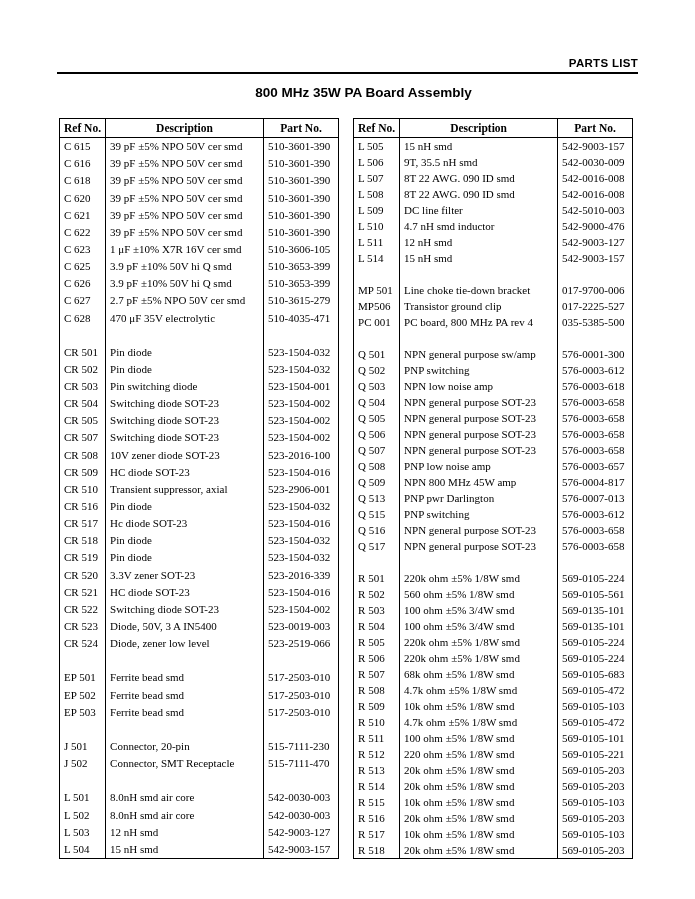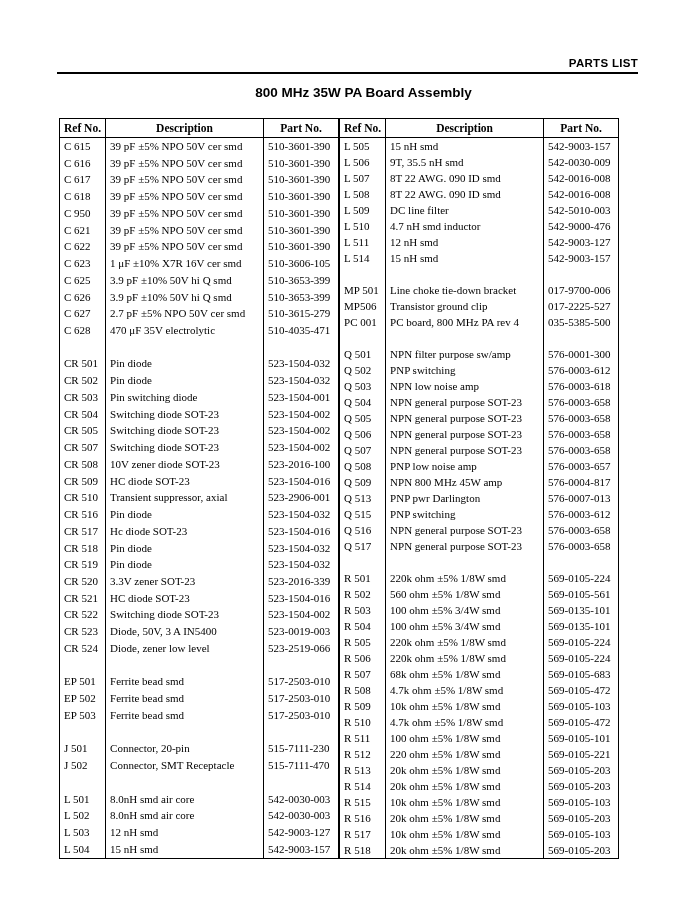--- a/index.html
+++ b/index.html
@@ -42,20 +42,21 @@
     text-align: center;
     font-family: "Liberation Sans", sans-serif;
     font-weight: bold;
     font-size: 13.5px;
   }
   .tables {
     position: absolute;
     top: 82px;
     left: 59px;
     display: flex;
+    gap: 14px;
   }
   table.parts-table {
     border-collapse: collapse;
     border: 1.5px solid #000;
     table-layout: fixed;
     font-size: 11px;
   }
   .parts-table th,
   .parts-table td {
     border-left: 1px solid #000;
@@ -125,31 +126,26 @@
             <td>C 615</td>
             <td>39 pF ±5% NPO 50V cer smd</td>
             <td>510-3601-390</td>
           </tr>
           <tr>
             <td>C 616</td>
             <td>39 pF ±5% NPO 50V cer smd</td>
             <td>510-3601-390</td>
           </tr>
           <tr>
-            <td>C 617</td>
-            <td>39 pF ±5% NPO 50V cer smd</td>
-            <td>510-3601-390</td>
-          </tr>
-          <tr>
             <td>C 618</td>
             <td>39 pF ±5% NPO 50V cer smd</td>
             <td>510-3601-390</td>
           </tr>
           <tr>
-            <td>C 950</td>
+            <td>C 620</td>
             <td>39 pF ±5% NPO 50V cer smd</td>
             <td>510-3601-390</td>
           </tr>
           <tr>
             <td>C 621</td>
             <td>39 pF ±5% NPO 50V cer smd</td>
             <td>510-3601-390</td>
           </tr>
           <tr>
             <td>C 622</td>
@@ -413,21 +409,21 @@
             <td>PC board, 800 MHz PA rev 4</td>
             <td>035-5385-500</td>
           </tr>
           <tr>
             <td>&nbsp;</td>
             <td>&nbsp;</td>
             <td>&nbsp;</td>
           </tr>
           <tr>
             <td>Q 501</td>
-            <td>NPN filter purpose sw/amp</td>
+            <td>NPN general purpose sw/amp</td>
             <td>576-0001-300</td>
           </tr>
           <tr>
             <td>Q 502</td>
             <td>PNP switching</td>
             <td>576-0003-612</td>
           </tr>
           <tr>
             <td>Q 503</td>
             <td>NPN low noise amp</td>

